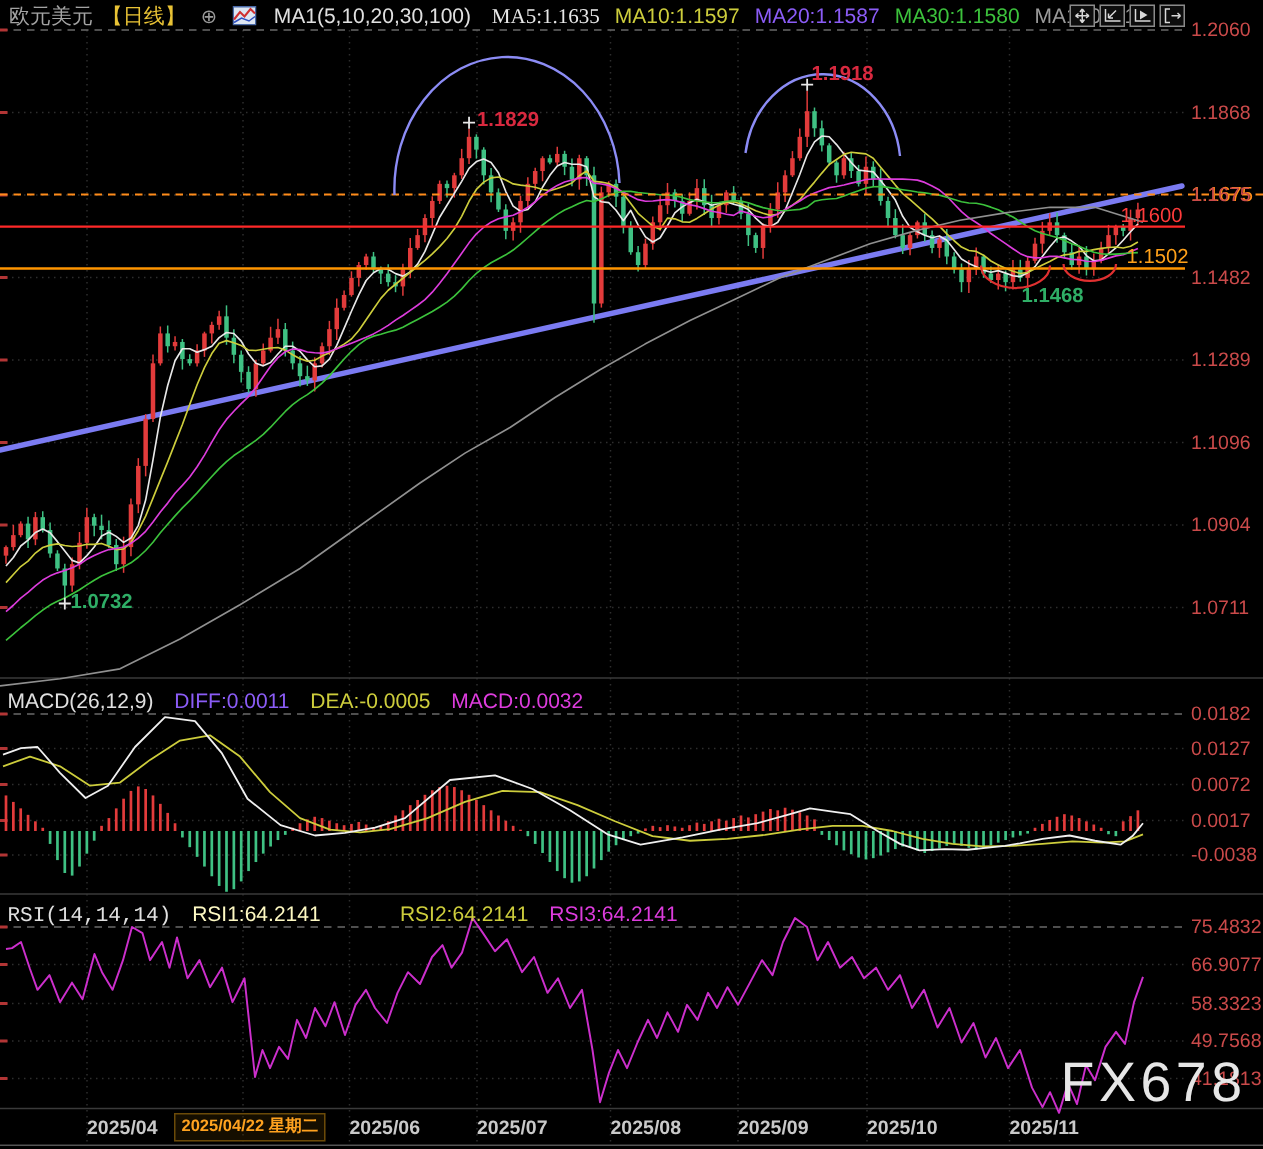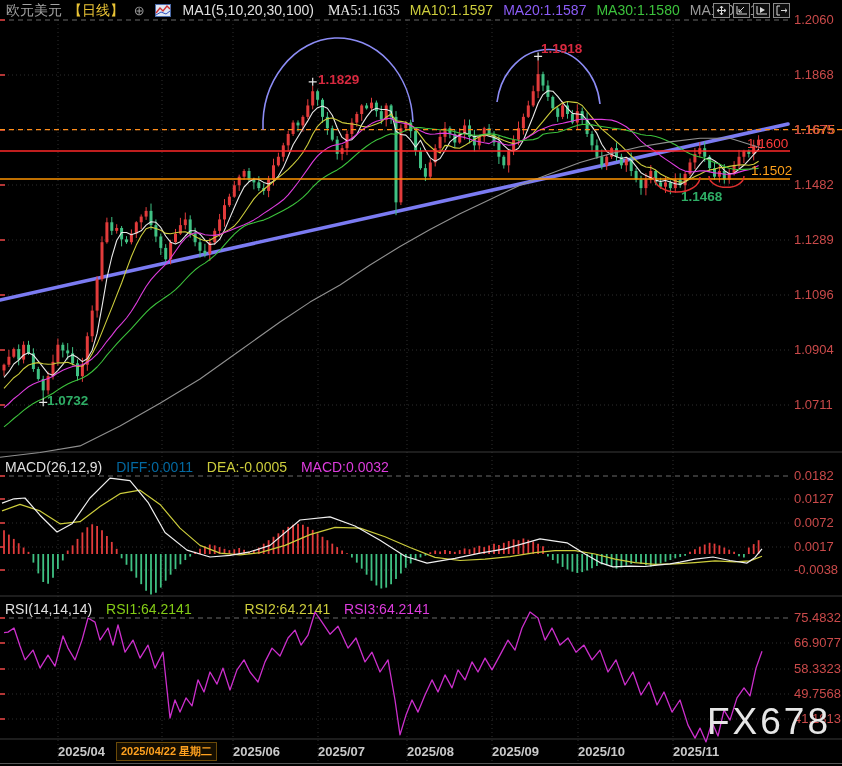--- a/index.html
+++ b/index.html
@@ -641,28 +641,28 @@
     </button>
     <button class="tbtn" title="">
       <svg width="13" height="11">
           <path d="M5,1 H2 V10 H5 M6,5.5 H12 M12,5.5 l-2,-1.8 M12,5.5 l-2,1.8" stroke="#d8d8d8" stroke-width="1" fill="none"></path>
         </svg>
     </button>
   </div>
 
   <div id="macd-header" class="hdr">
     <span style="color: rgb(224, 224, 224);">MACD(26,12,9)</span>
-    <span style="color: #0369a1; text-align: center;">DIFF:0.0011</span>
+    <span style="color: #8b5cf6; text-align: center;">DIFF:0.0011</span>
     <span style="color: rgb(205, 205, 60);">DEA:-0.0005</span>
     <span style="color: rgb(221, 60, 221);">MACD:0.0032</span>
   </div>
 
   <div id="rsi-header" class="hdr">
-    <span style="color: rgb(224, 224, 224);">RSI(14,14,14)</span>
-    <span style="color: #84cc16;">RSI1:64.2141</span>
+    <span style="color: rgb(224, 224, 224); font-family: Liberation Mono, monospace;">RSI(14,14,14)</span>
+    <span style="color: #fef9c3;">RSI1:64.2141</span>
     <span style="color: rgb(205, 205, 60); padding-left: 39px;">RSI2:64.2141</span>
     <span style="color: rgb(221, 60, 221);">RSI3:64.2141</span>
   </div>
 
   <div id="date-highlight">2025/04/22 星期二</div>
 
   <div id="watermark">FX678</div>
 
 </div>
 

